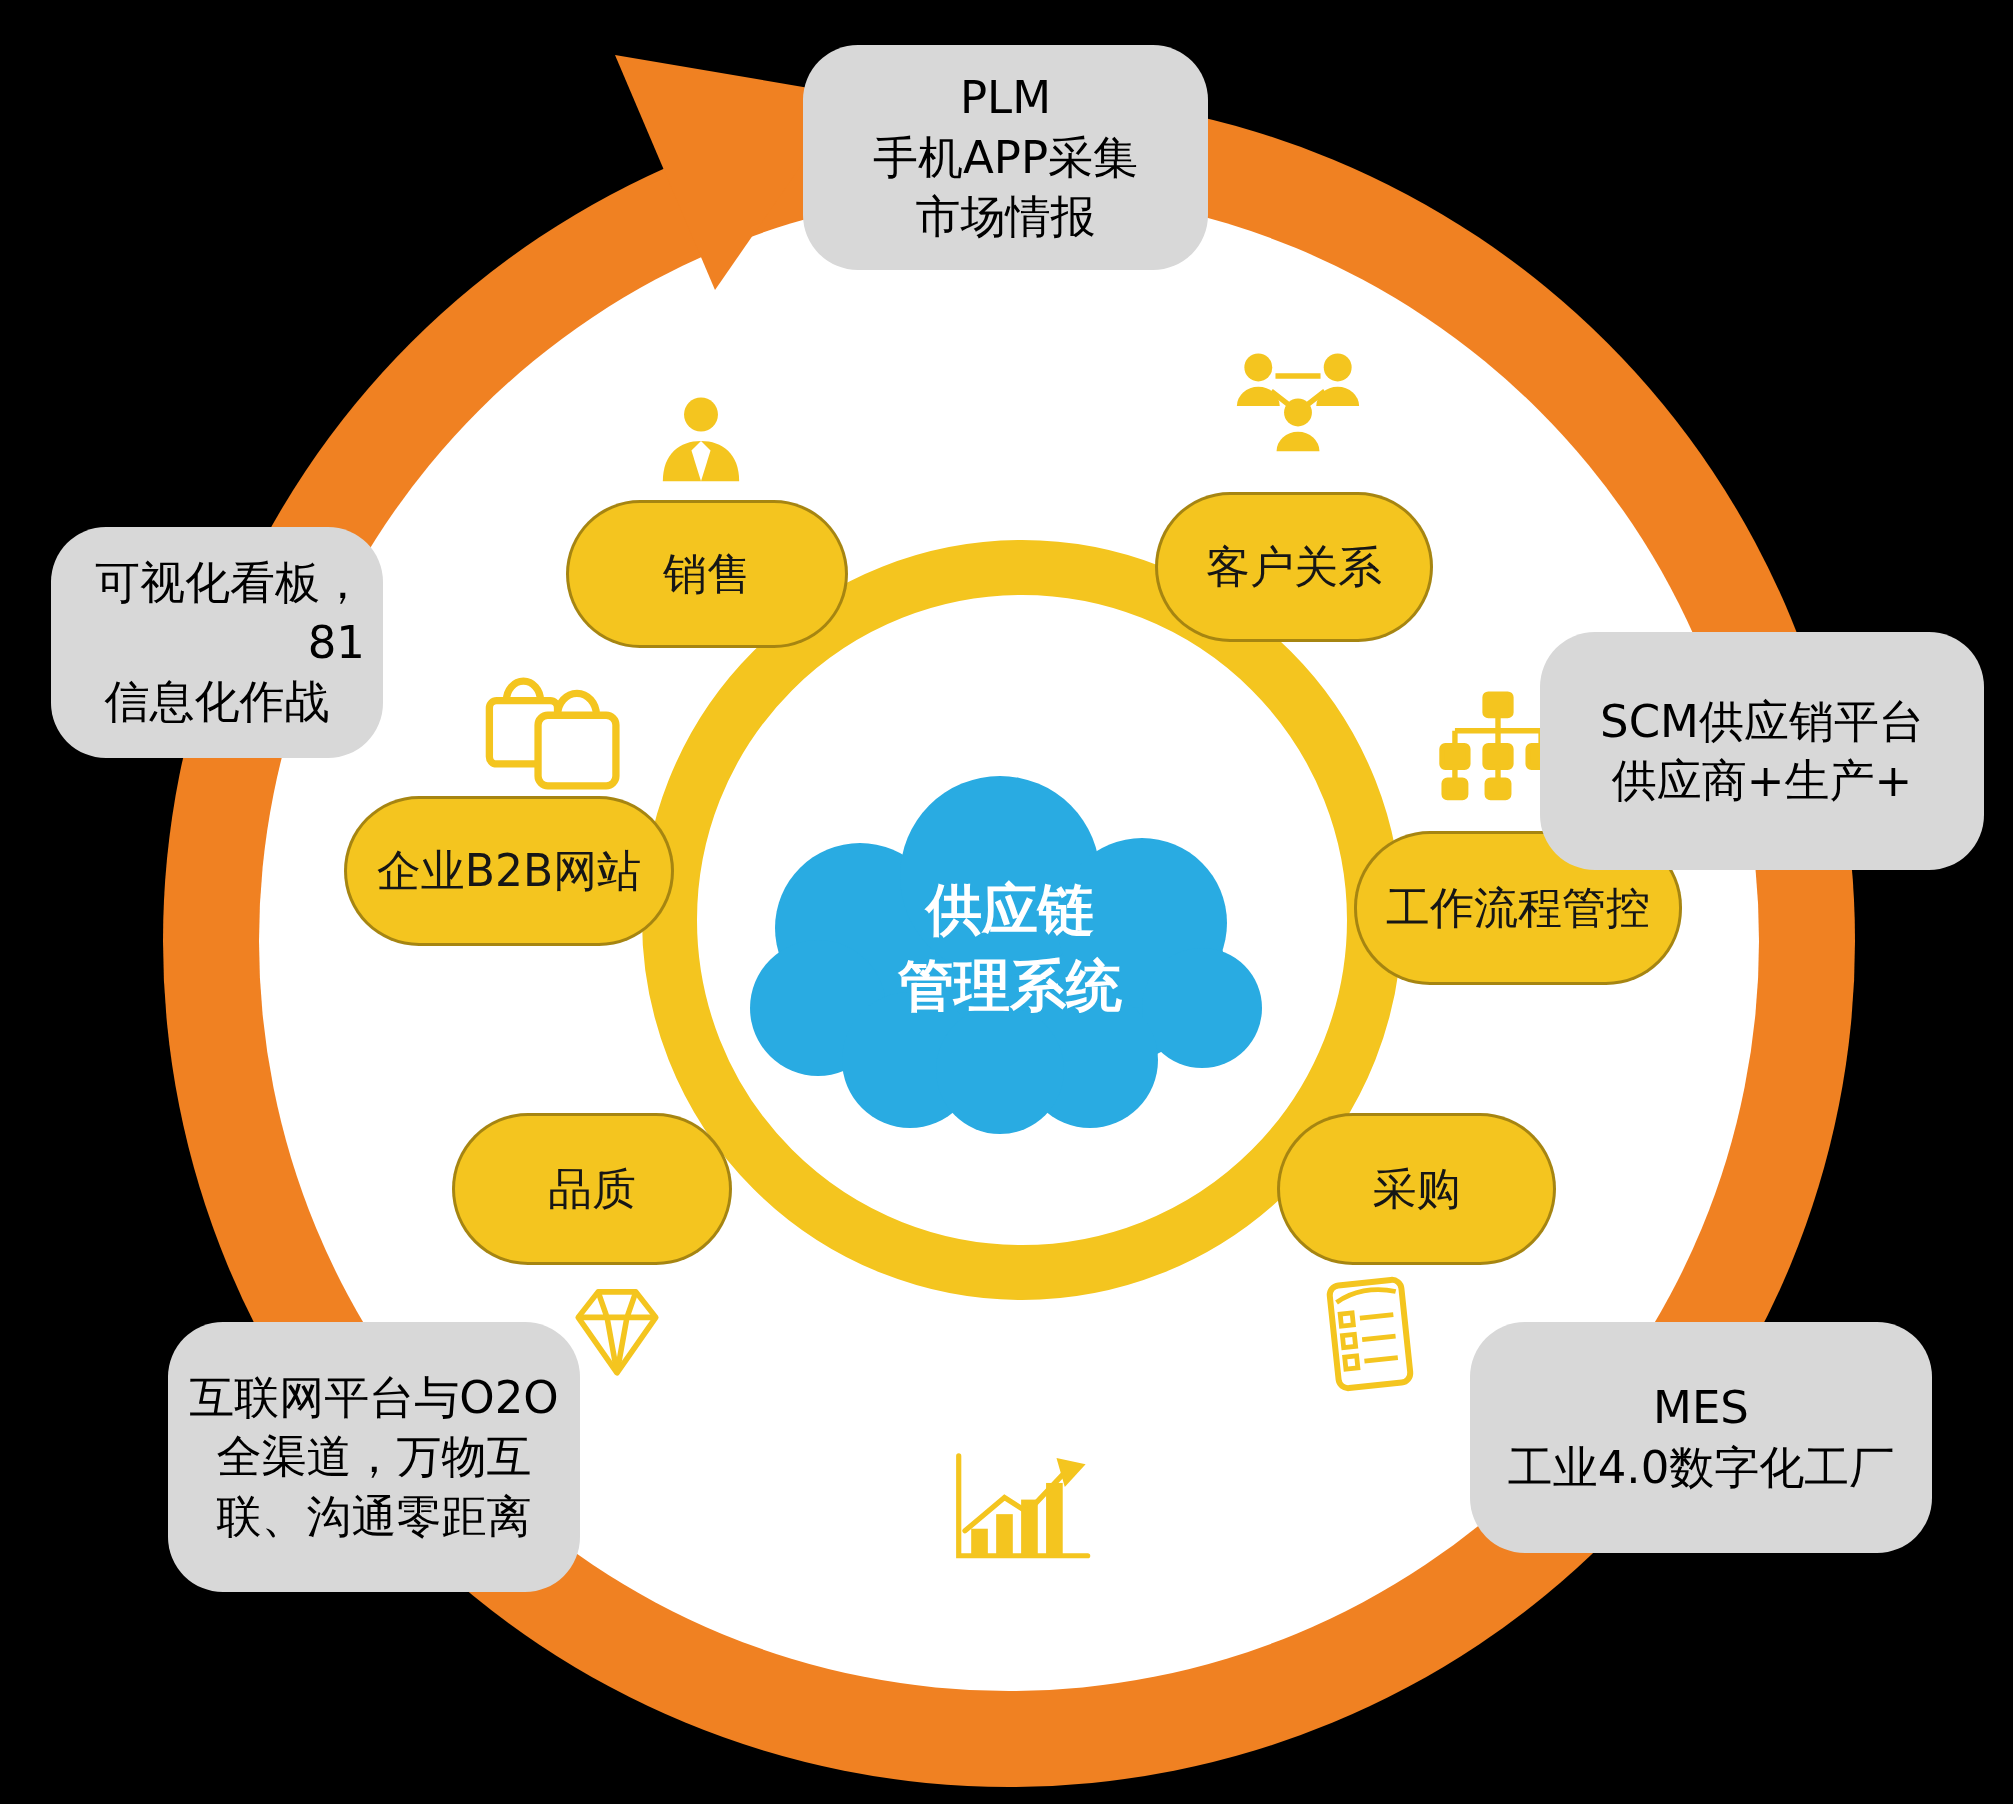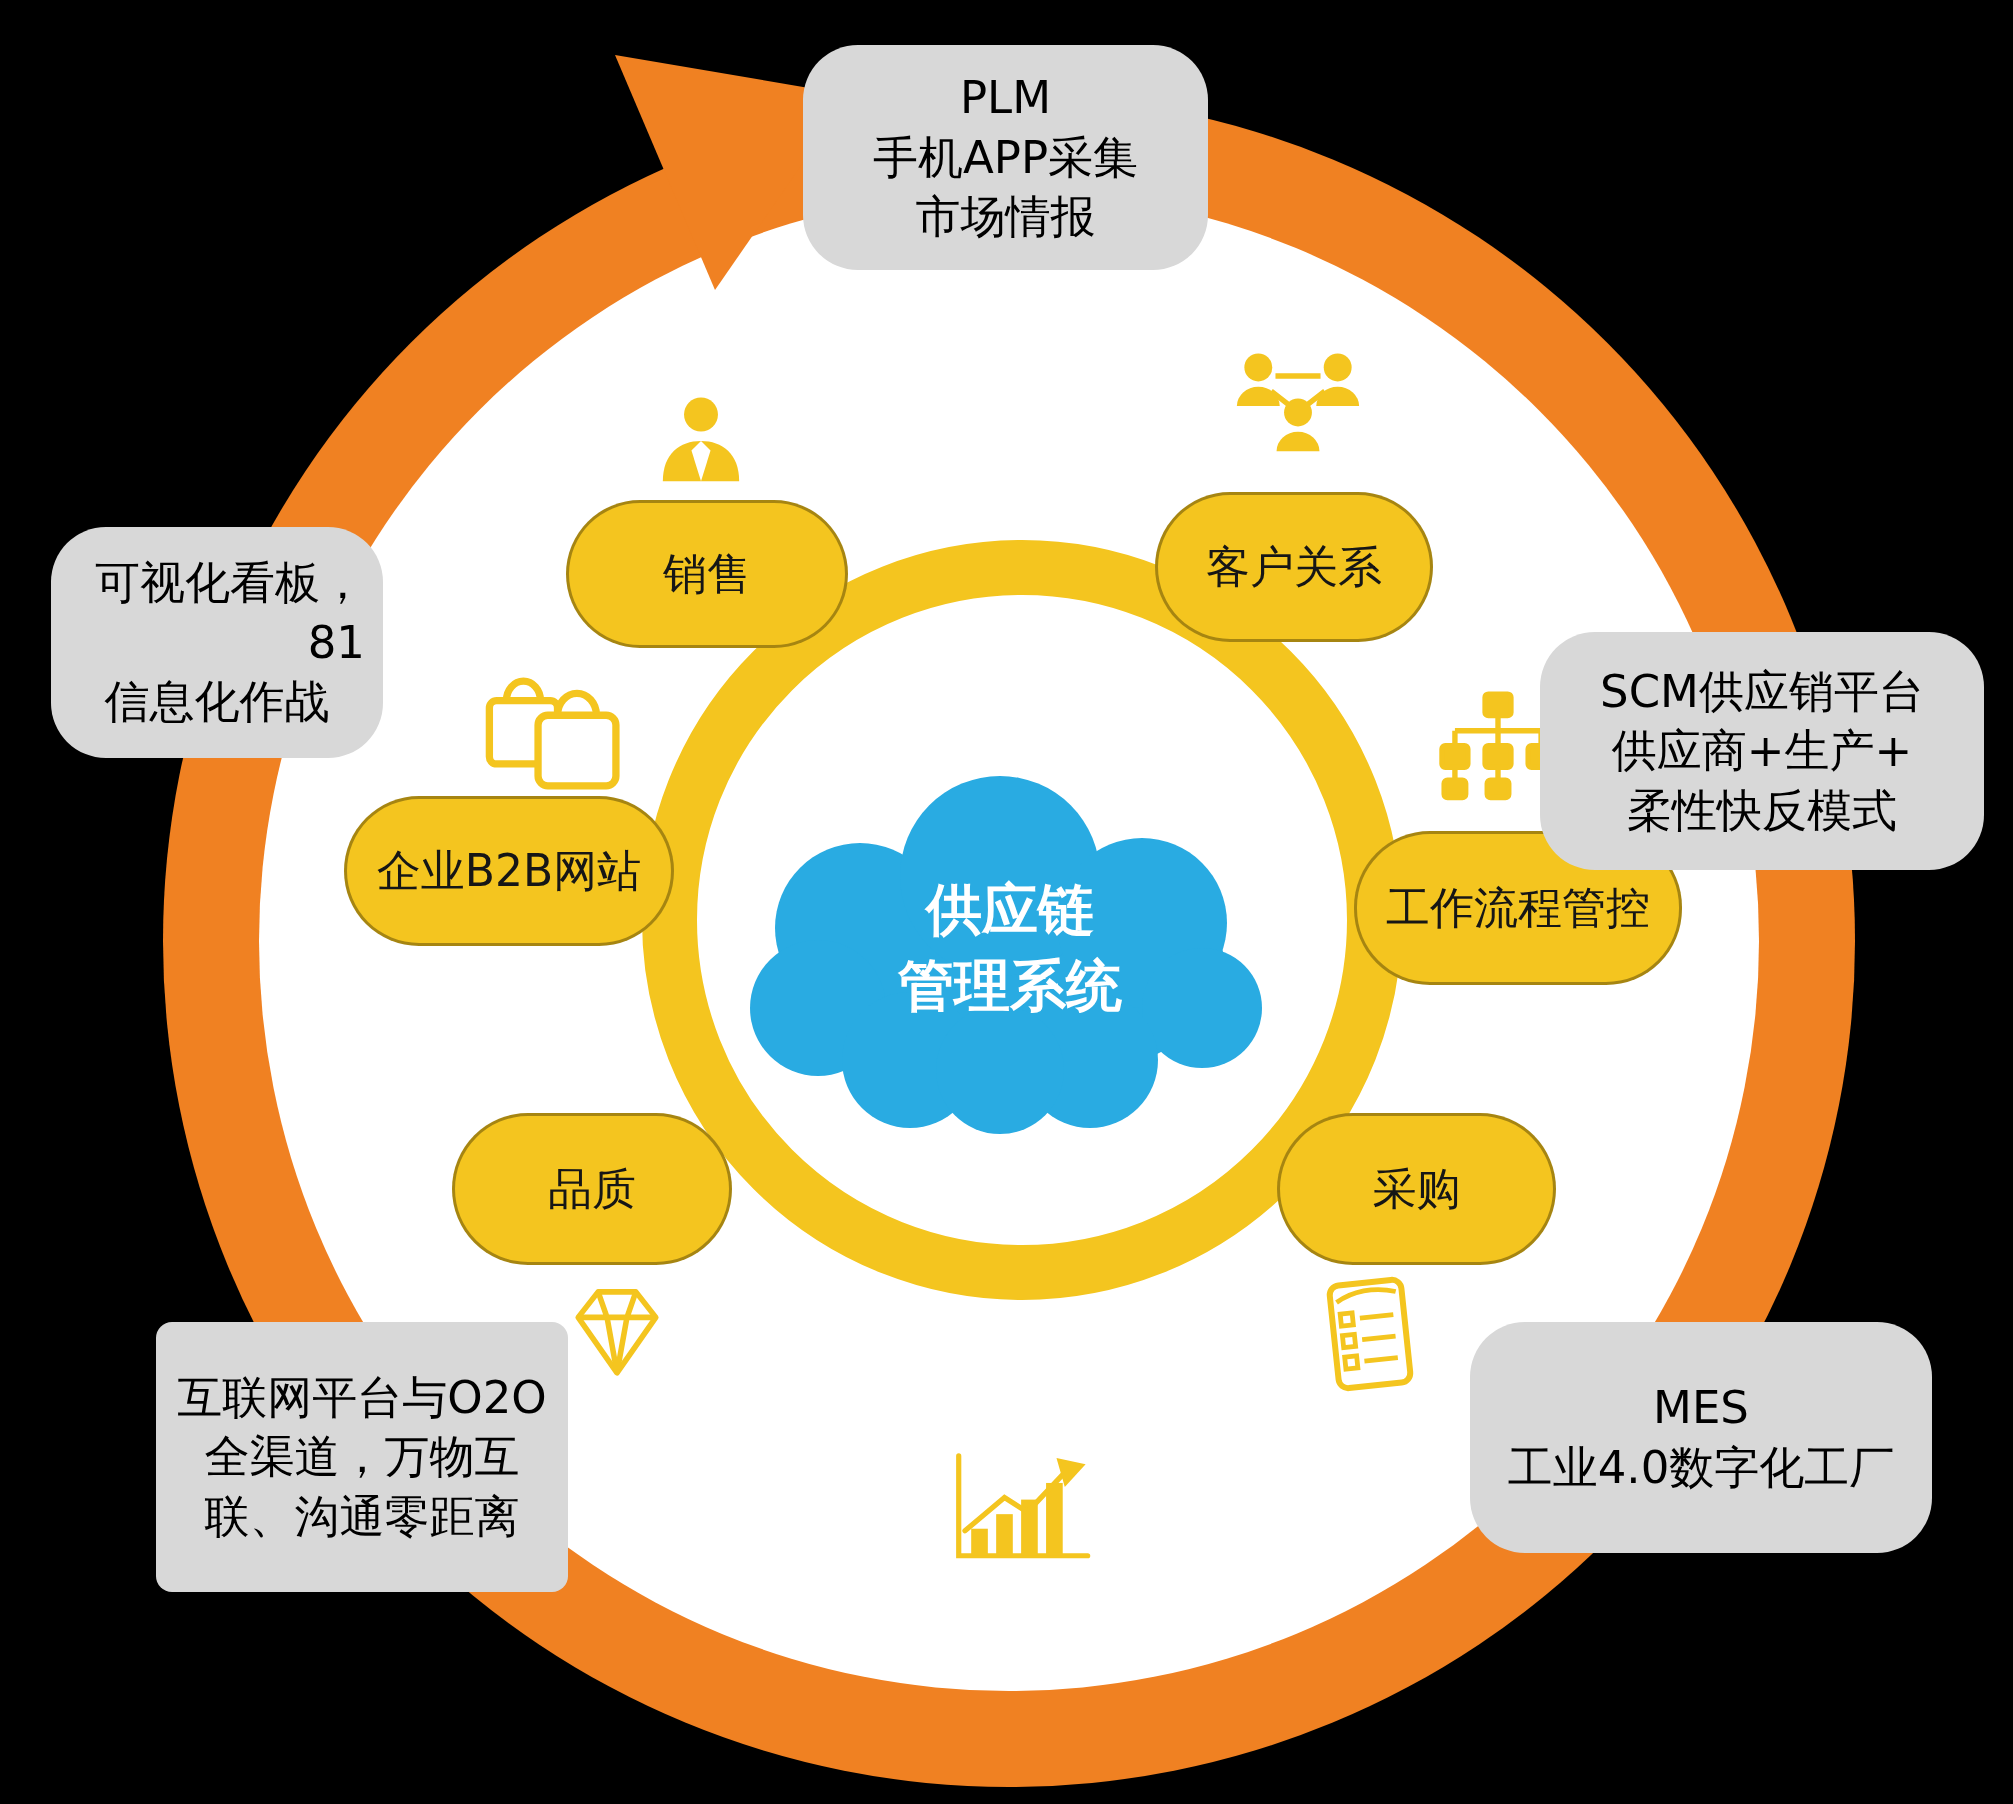--- a/index.html
+++ b/index.html
@@ -186,24 +186,23 @@
   </div>
 
   <div class="callout" style="left:51px;top:527px;width:332px;height:231px;text-align:right;">
     <div>可视化看板，81</div>
     <div>信息化作战</div>
   </div>
 
   <div class="callout" style="left:1540px;top:584px;width:444px;height:238px;margin-top:48px;">
     <div>SCM供应销平台</div>
     <div>供应商+生产+</div>
-    <div>柔性快反模式</div>
-  </div>
-
-  <div class="callout" style="left:156px;top:1322px;width:412px;height:270px;border-radius:16px;">
+  </div>
+
+  <div class="callout" style="left:168px;top:1322px;width:412px;height:270px;">
     <div>互联网平台与O2O</div>
     <div>全渠道，万物互</div>
     <div>联、沟通零距离</div>
   </div>
 
   <div class="callout" style="left:1470px;top:1322px;width:462px;height:231px;">
     <div>MES</div>
     <div>工业4.0数字化工厂</div>
   </div>
 

